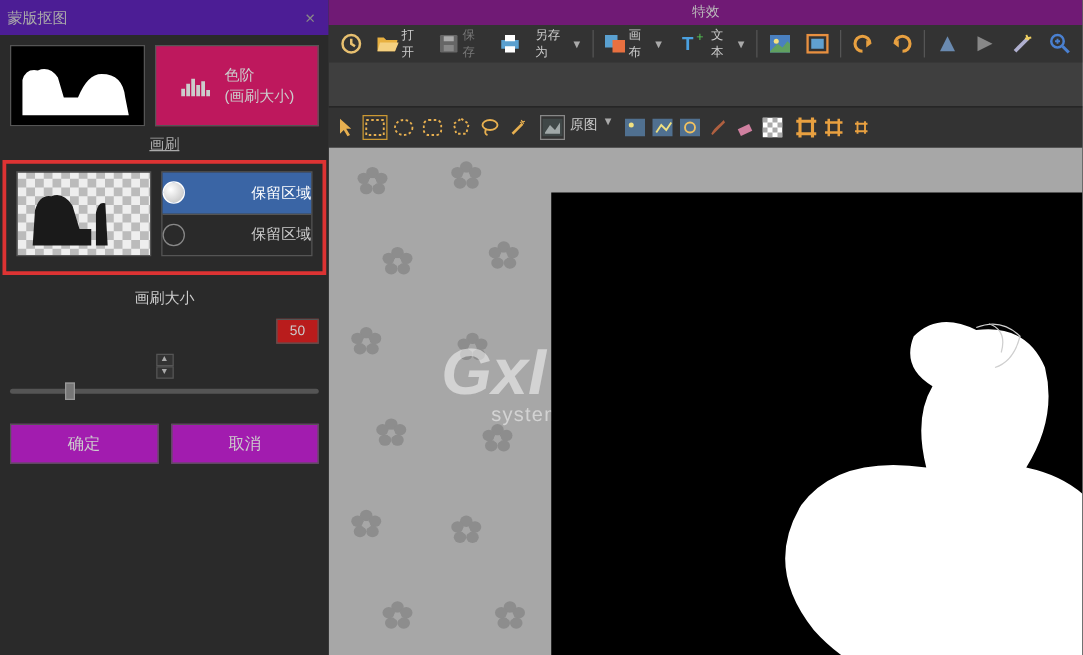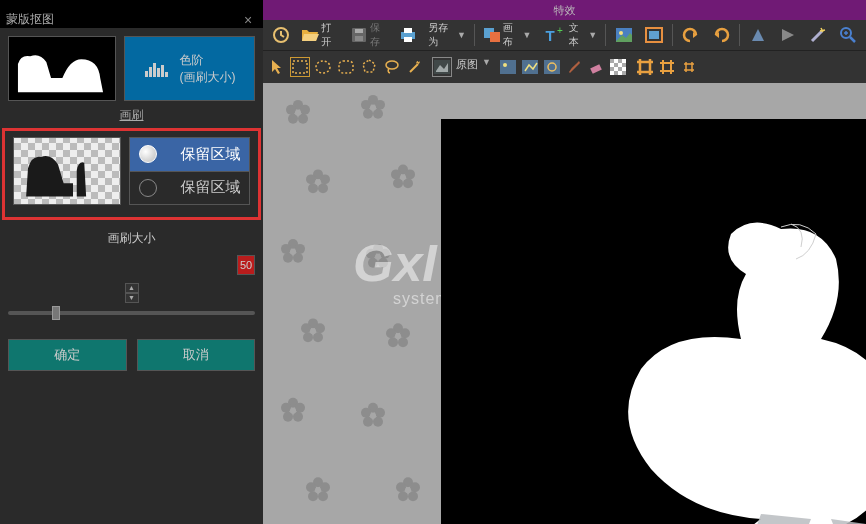--- a/index.html
+++ b/index.html
@@ -1,68 +1,68 @@
 <!DOCTYPE html>
 <html><head>
 <meta charset="utf-8">
 <style>
 * { box-sizing: border-box; margin: 0; padding: 0; font-family: "Microsoft YaHei", sans-serif; }
 body { width: 866px; height: 524px; background: #3a3a3a; overflow: hidden; position: relative; }
 .app { display: flex; height: 524px; }
 
 
 .left-panel { width: 263px; background: #2a2a2a; display: flex; flex-direction: column; }
-.panel-header { height: 28px; background: #000000; display: flex; align-items: flex-end; justify-content: space-between; padding: 0 6px; }
+.panel-header { height: 28px; background: #4c1d95; display: flex; align-items: center; justify-content: space-between; padding: 0 6px; }
 .panel-title { color: #aaa; font-size: 12px; }
 .panel-close { color: #888; font-size: 14px; cursor: pointer; width: 18px; text-align: center; }
 
 .panel-body { padding: 8px; flex: 1; }
 
 .row1 { display: flex; gap: 8px; }
 .thumb-bw { width: 108px; height: 65px; background: #000; border: 1px solid #555; position: relative; overflow: hidden; }
 .thumb-bw-shape { position: absolute; left: 4px; top: 8px; width: 95px; height: 52px; }
-.levels-btn { flex: 1; height: 65px; border: 1px solid #555; background: #0369a1; display: flex; align-items: center; justify-content: center; gap: 12px; color: #ccc; font-size: 12px; }
+.levels-btn { flex: 1; height: 65px; border: 1px solid #555; background: #be185d; display: flex; align-items: center; justify-content: center; gap: 12px; color: #ccc; font-size: 12px; }
 .levels-icon { width: 24px; height: 20px; }
 .levels-text { line-height: 1.4; }
 
 .section-label { color: #aaa; font-size: 12px; text-align: center; margin-top: 6px; text-decoration: underline; }
 
 .highlight-box { border: 3px solid #d33; margin: 4px -6px 0 -6px; padding: 6px 8px 12px 8px; }
 .row2 { display: flex; gap: 8px; }
 .thumb-horse { width: 108px; height: 68px; background: repeating-conic-gradient(#bbb 0% 25%, #eee 0% 50%) 0/14px 14px; border: 1px solid #555; position: relative; overflow: hidden; }
 .horse-silhouette { position: absolute; left: 4px; top: 4px; width: 95px; height: 60px; }
 .brush-options { flex: 1; border: 1px solid #555; display: flex; flex-direction: column; }
-.brush-opt { flex: 1; display: flex; align-items: center; justify-content: center; gap: 24px; color: #ccc; font-size: 15px; }
+.brush-opt { flex: 1; display: flex; align-items: center; justify-content: space-between; gap: 24px; color: #ccc; font-size: 12px; }
 .brush-opt.active { background: #3a65a5; color: #fff; }
 .brush-opt + .brush-opt { border-top: 1px solid #555; }
 .radio-dot { width: 18px; height: 18px; border-radius: 50%; border: 1px solid #888; display: inline-block; }
 .radio-dot.on { background: radial-gradient(circle at 35% 35%, #fff, #bbb); border-color: #fff; }
 
 .size-row { display: flex; align-items: center; margin-top: 10px; gap: 8px; color: #ccc; font-size: 12px; flex-direction: column; }
 .size-label { white-space: nowrap; }
-.size-value { width: 18px; height: 20px; background: #b91c1c; border: 1px solid #555; color: #ccc; font-size: 11px; text-align: center; line-height: 18px; margin-left: auto; }
+.size-value { width: 34px; height: 20px; background: #b91c1c; border: 1px solid #555; color: #ccc; font-size: 11px; text-align: center; line-height: 18px; margin-left: auto; }
 .spinners { display: flex; flex-direction: column; }
 .spin { width: 14px; height: 10px; background: #333; border: 1px solid #555; font-size: 7px; color: #aaa; text-align: center; line-height: 8px; }
 
 .slider-track { margin-top: 8px; height: 4px; background: #555; position: relative; border-radius: 2px; }
 .slider-thumb { position: absolute; top: -5px; left: 18%; width: 8px; height: 14px; background: #777; border: 1px solid #999; }
 
 .btn-row { display: flex; gap: 10px; margin: 24px 0 0 0; }
-.btn { flex: 1; height: 32px; border: 1px solid #555; background: #0f766e; color: #ccc; font-size: 13px; display: flex; align-items: center; justify-content: center; }
+.btn { flex: 1; height: 32px; border: 1px solid #555; background: #a21caf; color: #ccc; font-size: 13px; display: flex; align-items: center; justify-content: center; }
 
 
 .right-panel { flex: 1; display: flex; flex-direction: column; background: #3f3f3f; }
 .top-title { height: 20px; color: #bbb; font-size: 11px; text-align: center; line-height: 20px; background: #701a75; }
 .toolbar { height: 30px; background: #333; display: flex; align-items: center; padding: 0 4px; gap: 2px; }
 .tb-item { display: flex; align-items: center; gap: 2px; padding: 2px 4px; }
 .tb-ico { width: 20px; height: 20px; display: inline-flex; align-items: center; justify-content: center; }
 .tb-txt { color: #ccc; font-size: 10px; }
 .tb-sep { width: 1px; height: 22px; background: #555; margin: 0 2px; }
 
-.toolbar2 { height: 30px; background: #333; display: flex; align-items: center; padding: 16px 4px; gap: 3px; border-top: 1px solid #222; }
+.toolbar2 { height: 30px; background: #333; display: flex; align-items: center; padding: 16px 4px; gap: 3px; border-top: 1px solid #222; margin-top: 35px; }
 .ico2 { width: 20px; height: 20px; display: inline-flex; align-items: center; justify-content: center; border: 1px solid transparent; }
 .ico2.box { border: 1px solid #c93; }
 .ico2.box2 { border: 1px solid #888; }
 .toolbar2 .group { display: flex; gap: 2px; margin-left: 4px; }
 .canvas-label { color: #ccc; font-size: 11px; margin-left: 2px; }
 
 .canvas-area { flex: 1; position: relative; overflow: hidden; }
 .canvas-bg { position: absolute; inset: 0; background: #a7a7a7; }
 .flower-pattern { position: absolute; inset: 0; }
 .watermark { position: absolute; left: 90px; top: 150px; color: rgba(255,255,255,0.5); font-family: Georgia, serif; pointer-events: none; }

